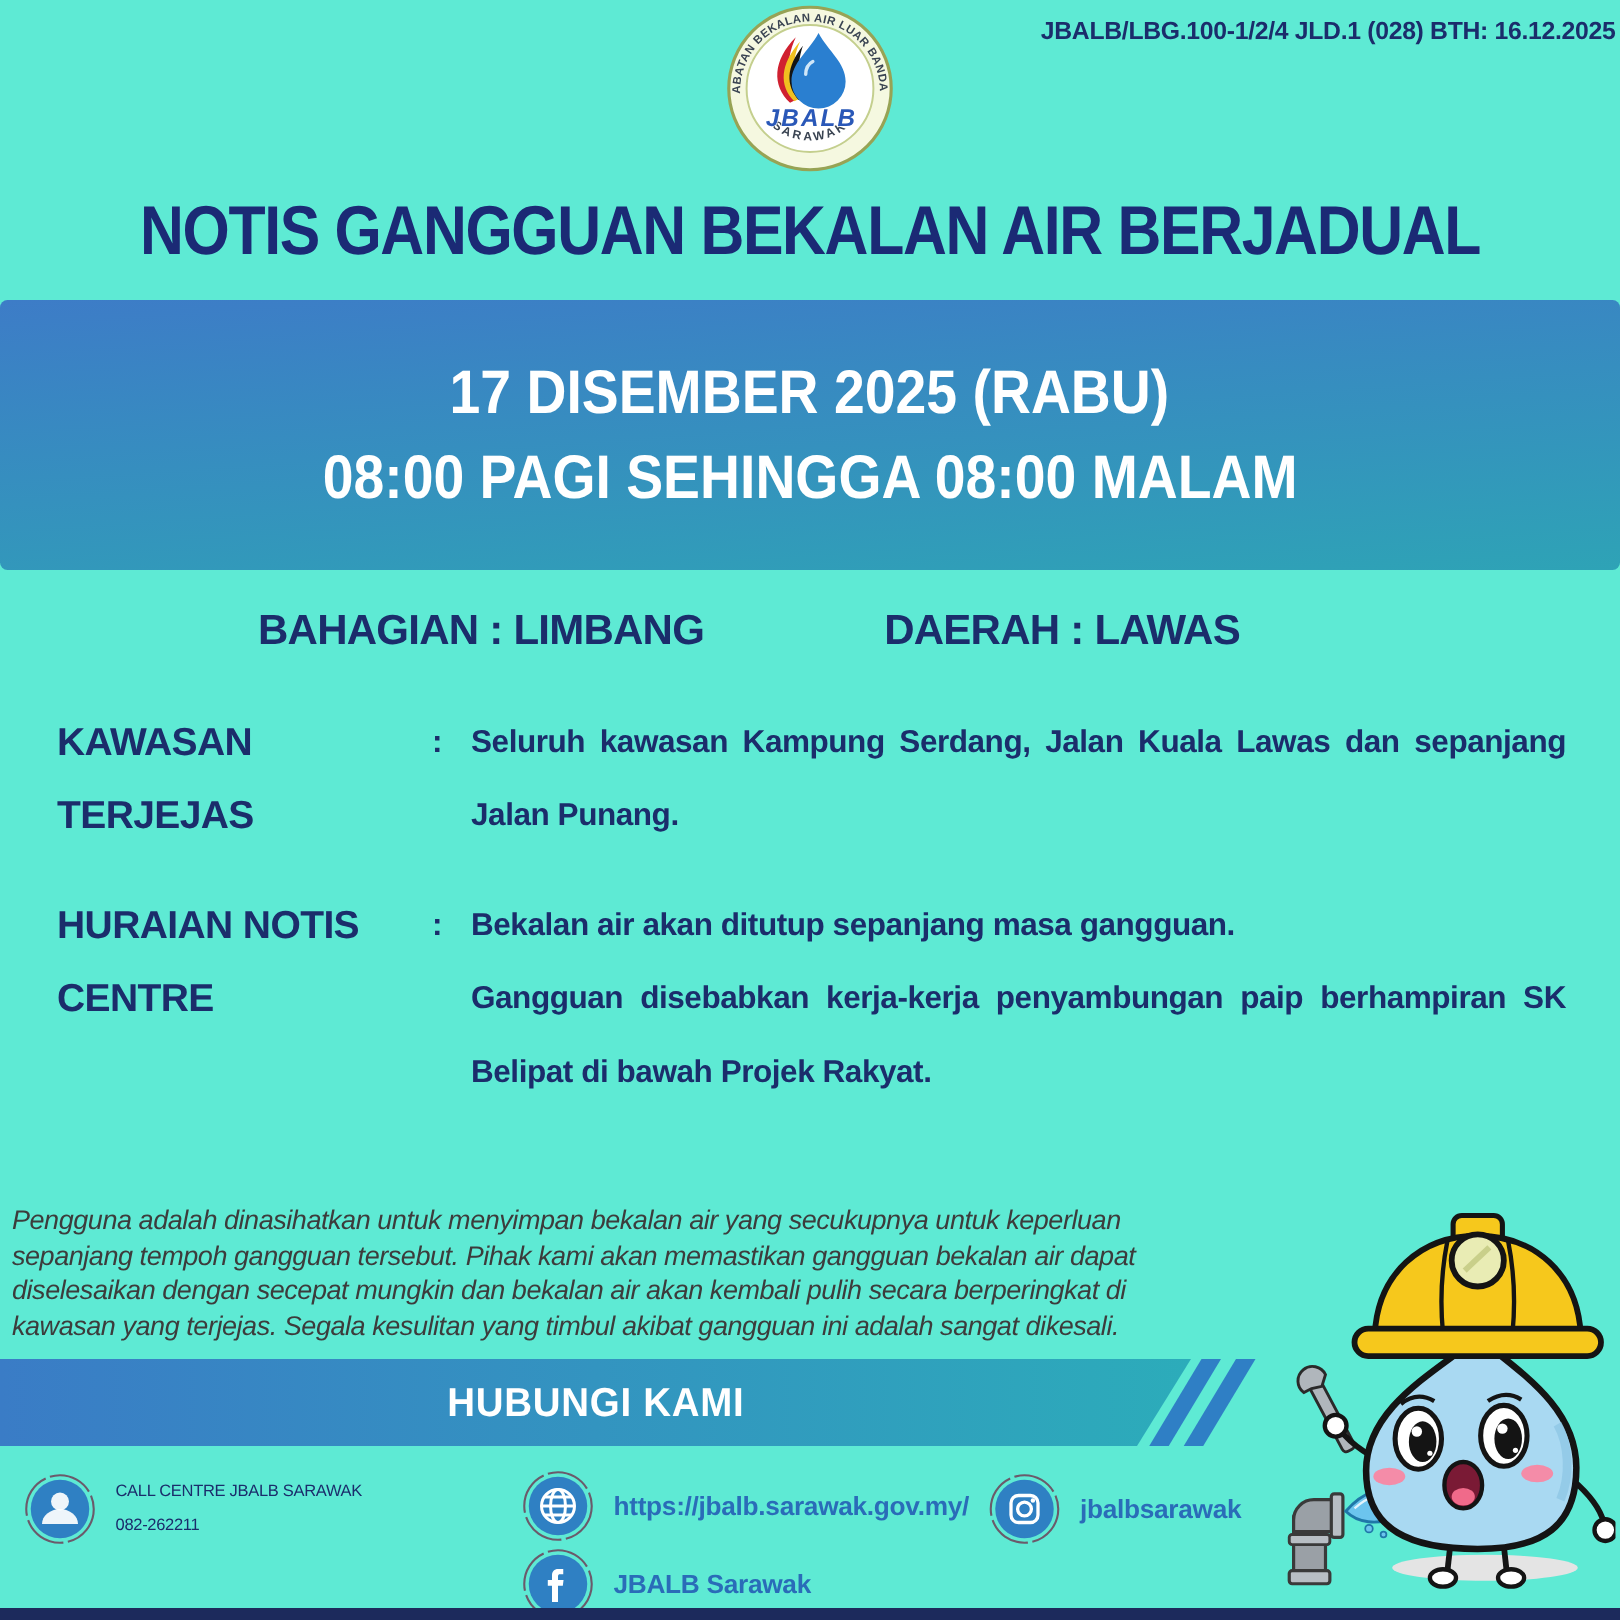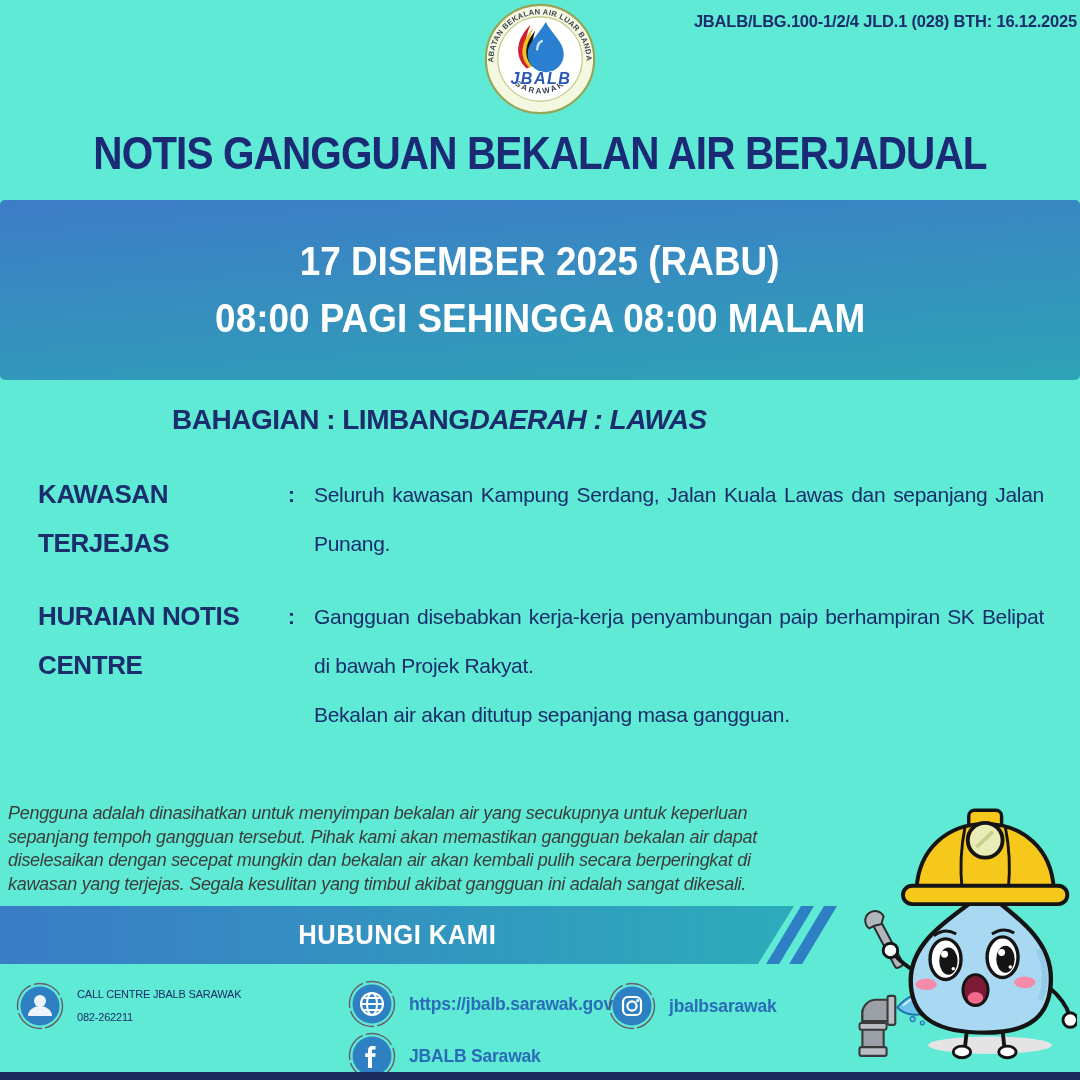--- a/index.html
+++ b/index.html
@@ -22,27 +22,27 @@
     background:linear-gradient(176deg,#3d7cc7 0%,#2ea3b6 100%);
     border-radius:5px;display:flex;flex-direction:column;justify-content:center;align-items:center;gap:10px;
   }
   .banner .line{
     color:#ffffff;font-weight:bold;font-size:41px;letter-spacing:0;
     transform:scaleX(0.9);white-space:nowrap;
   }
   
   .region{position:absolute;top:404px;left:0;width:1080px;display:flex;font-size:28px;font-weight:bold;color:#1b2d6b;}
   .region .bahagian{margin-left:172px;letter-spacing:-0.5px;}
-  .region .daerah{letter-spacing:-0.5px;font-style:italic;}
+  .region .daerah{margin-left:120px;letter-spacing:-0.5px;}
   
   .details{position:absolute;top:470px;left:38px;width:1014px;}
   .detail-row{display:flex;align-items:flex-start;margin-bottom:24px;}
   .detail-label{width:250px;font-weight:bold;font-size:26px;letter-spacing:-0.4px;line-height:49px;flex:none;}
   .detail-colon{width:26px;font-weight:bold;font-size:21px;line-height:49px;flex:none;}
-  .detail-text{width:730px;font-weight:normal;font-size:21px;letter-spacing:-0.3px;line-height:49px;text-align:justify;}
+  .detail-text{width:730px;font-weight:bold;font-size:21px;letter-spacing:-0.3px;line-height:49px;text-align:justify;}
   .detail-text p{margin:0;}
   
   .advisory{
     position:absolute;top:802px;left:8px;width:792px;
     font-style:italic;font-size:18px;line-height:23.5px;color:#3c3c3c;letter-spacing:-0.3px;text-align:left;
   }
   
   .contact-bar{
     position:absolute;top:906px;left:0;width:794px;height:58px;
     background:linear-gradient(90deg,#3a7cc6 0%,#2cacba 100%);
@@ -51,21 +51,21 @@
   }
   .contact-heading{color:#ffffff;font-weight:bold;font-size:27px;letter-spacing:0.5px;transform:scaleX(0.95);}
   .stripe{position:absolute;top:906px;height:58px;width:13px;background:#2f7fc5;transform:skewX(-31deg);transform-origin:top left;}
   .stripe.s1{left:801px;}
   .stripe.s2{left:824px;}
   
   .c-item{position:absolute;display:flex;align-items:center;gap:13px;}
   .c-call{left:16px;top:982px;}
   .c-web{left:348px;top:980px;}
   .c-fb{left:348px;top:1032px;}
-  .c-ig{left:608px;top:982px;}
+  .c-ig{left:659px;top:982px;}
   .c-icon{width:48px;height:48px;flex:none;}
   .c-text-navy{font-size:11px;font-weight:normal;color:#1b2d6b;line-height:23px;letter-spacing:-0.2px;}
   .c-text-blue{font-size:17.5px;font-weight:bold;color:#2a6cb8;letter-spacing:-0.2px;}
   
   .mascot{position:absolute;left:845px;top:792px;width:232px;height:286px;}
   
   .footer-strip{position:absolute;bottom:0;left:0;width:1080px;height:8px;background:#1c2a5c;}
 </style>
 </head>
 <body>
@@ -115,22 +115,22 @@
   <div class="details">
     <div class="detail-row">
       <div class="detail-label">KAWASAN TERJEJAS</div>
       <div class="detail-colon">:</div>
       <div class="detail-text">Seluruh kawasan Kampung Serdang, Jalan Kuala Lawas dan sepanjang Jalan Punang.</div>
     </div>
     <div class="detail-row">
       <div class="detail-label">HURAIAN NOTIS CENTRE</div>
       <div class="detail-colon">:</div>
       <div class="detail-text">
+        <p>Bekalan air akan ditutup sepanjang masa gangguan.</p>
         <p>Gangguan disebabkan kerja-kerja penyambungan paip berhampiran SK Belipat di bawah Projek Rakyat.</p>
-        <p>Bekalan air akan ditutup sepanjang masa gangguan.</p>
       </div>
     </div>
   </div>
 
   <div class="advisory">Pengguna adalah dinasihatkan untuk menyimpan bekalan air yang secukupnya untuk keperluan sepanjang tempoh gangguan tersebut. Pihak kami akan memastikan gangguan bekalan air dapat diselesaikan dengan secepat mungkin dan bekalan air akan kembali pulih secara berperingkat di kawasan yang terjejas. Segala kesulitan yang timbul akibat gangguan ini adalah sangat dikesali.</div>
 
   <div class="contact-bar">
     <div class="contact-heading">HUBUNGI KAMI</div>
   </div>
   <div class="stripe s1"></div>

